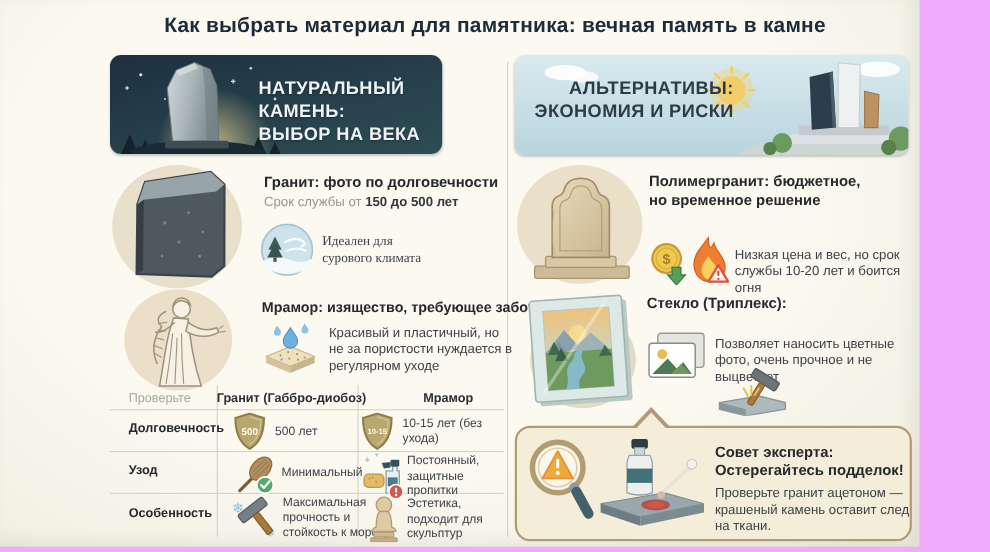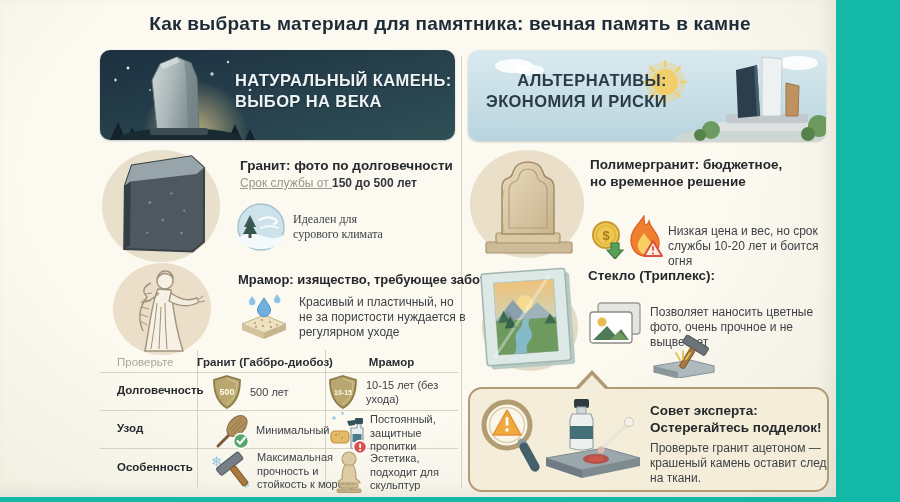--- a/index.html
+++ b/index.html
@@ -1,31 +1,31 @@
 <!DOCTYPE html>
 <html><head>
 <meta charset="utf-8">
 <style>
   html,body{margin:0;padding:0;}
   body{font-family:"Liberation Sans","DejaVu Sans",sans-serif;background:#dcdad3;}
-  .stage{position:relative;width:900px;height:502px;background:#14b8a6;overflow:hidden;}
+  .stage{position:relative;width:900px;height:502px;background:#f0abfc;overflow:hidden;}
   .sheet{position:absolute;left:0;top:0;width:836px;height:497px;
          background:radial-gradient(ellipse at 45% 35%, #fbf9f0 55%, #f3f1e4 85%, #eceadd 100%);
          box-shadow:inset -8px -5px 14px rgba(120,118,105,.10);}
   .abs{position:absolute;}
   .title{width:900px;text-align:center;top:13px;left:0;font-size:19px;font-weight:700;color:#1e2b38;letter-spacing:.2px;}
   .banner{border-radius:10px;overflow:hidden;box-shadow:0 1px 2px rgba(40,50,60,.25);}
   .banner svg{display:block;}
   .banner-title{font-weight:700;font-size:16.5px;line-height:21px;letter-spacing:.4px;}
   .banner-title.dark{color:#eef3f5;text-shadow:0 1px 2px rgba(0,0,0,.35);}
   .banner-title.light{color:#2b3c47;}
   .media-circle{border-radius:50%;}
   .h-sec{font-size:13.5px;font-weight:700;color:#26292c;line-height:17px;white-space:nowrap;}
   .txt{font-size:12px;color:#3e4247;line-height:15px;}
-  .gray{color:#97988c;text-decoration:underline;}
+  .gray{color:#97988c;}
   .dark-num{color:#33373c;font-weight:600;margin-top:44px;}
   .tbl-line-h{height:1px;background:#d5d2c2;}
   .tbl-line-v{width:1px;background:#d5d2c2;}
   .tbl-head{font-size:11.5px;font-weight:700;color:#2b2e32;text-align:center;white-space:nowrap;}
   .tbl-head-prop{font-size:11.5px;color:#a6a89b;font-weight:400;}
   .tbl-prop{font-size:11.5px;font-weight:700;color:#26292c;white-space:nowrap;}
   .tbl-cell{font-size:11px;color:#3e4247;line-height:13.5px;}
   .col-divider{width:1px;background:rgba(120,118,100,.28);}
   .expert-box{background:#f4edda;border:2px solid #b19b77;border-radius:14px;}
   .ptr-outer{width:0;height:0;border-left:17px solid transparent;border-right:17px solid transparent;border-bottom:18px solid #b19b77;}
@@ -34,21 +34,21 @@
 </head>
 <body>
 
 <div class="stage">
   <div class="sheet">
 
     <div class="abs title">Как выбрать материал для памятника: вечная память в камне</div>
 
     <div class="abs col-divider" style="left:461px;top:56px;height:432px;"></div>
 
-    <div class="abs banner" style="left:100px;top:50px;width:355px;height:90px;text-decoration:underline;">
+    <div class="abs banner" style="left:100px;top:50px;width:302px;height:90px;text-decoration:underline;">
       <svg width="355" height="90" viewBox="0 0 355 90">
         <defs>
           <linearGradient id="nightbg" x1="0" y1="0" x2="1" y2="1">
             <stop offset="0" stop-color="#1d3040"></stop>
               <stop offset="0.6" stop-color="#28434e"></stop>
               <stop offset="1" stop-color="#2f4f55"></stop>
           </linearGradient>
           <radialGradient id="moonglow" cx="0.5" cy="0.5" r="0.5">
             <stop offset="0" stop-color="#e7cf8d" stop-opacity="0.75"></stop>
               <stop offset="1" stop-color="#e7cf8d" stop-opacity="0"></stop>
@@ -194,21 +194,21 @@
     <div class="abs txt" style="left:299px;top:295px;width:168px;">Красивый и пластичный, но не за пористости нуждается в регулярном уходе</div>
 
     <div class="abs tbl-line-h" style="left:100px;top:372px;width:358px;"></div>
     <div class="abs tbl-line-h" style="left:100px;top:410px;width:358px;"></div>
     <div class="abs tbl-line-h" style="left:100px;top:448px;width:358px;"></div>
     <div class="abs tbl-line-v" style="left:197px;top:350px;height:138px;"></div>
     <div class="abs tbl-line-v" style="left:325px;top:350px;height:138px;"></div>
 
     <div class="abs tbl-head-prop" style="left:117px;top:356px;">Проверьте</div>
     <div class="abs tbl-head" style="left:197px;top:356px;width:128px;">Гранит (Габбро-диобоз)</div>
-    <div class="abs tbl-head" style="left:325px;top:356px;width:133px;">Мрамор</div>
+    <div class="abs tbl-head" style="left:325px;top:356px;width:133px;padding-left:16px;">Мрамор</div>
 
     <div class="abs tbl-prop" style="left:117px;top:384px;">Долговечность</div>
     <div class="abs" style="left:212px;top:375px;">
       <svg width="30" height="34" viewBox="0 0 30 34">
         <path d="M15,1 L28,5 C28,18 24,28 15,33 C6,28 2,18 2,5 Z" fill="#b8a76f" stroke="#8d7c49" stroke-width="1.8"></path>
         <path d="M15,4 L25,7 C25,17 22,25 15,29" fill="none" stroke="#d6c795" stroke-width="1"></path>
         <text x="15" y="20" text-anchor="middle" font-size="9" font-weight="bold" fill="#fffbe8">500</text>
       </svg>
     </div>
     <div class="abs tbl-cell" style="left:250px;top:386px;">500 лет</div>

